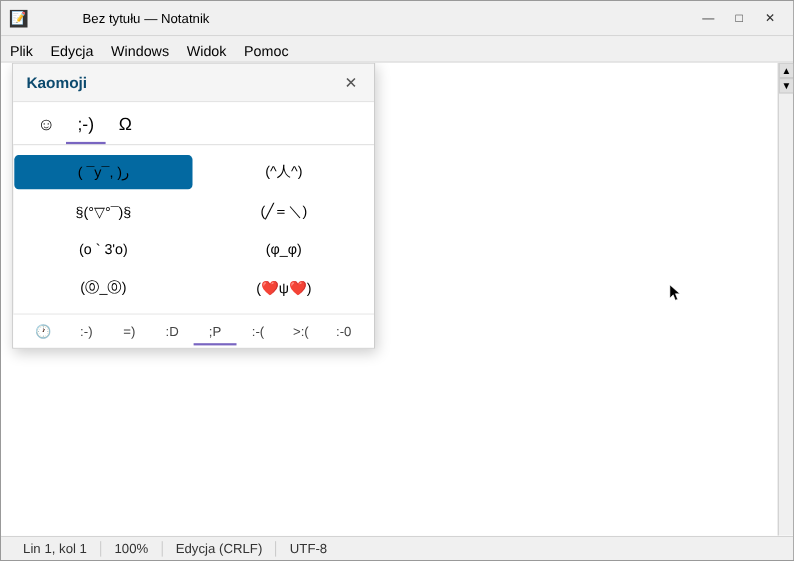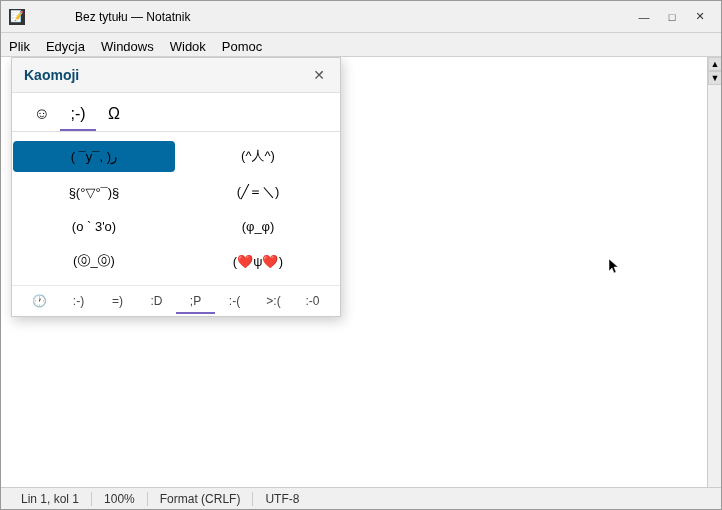--- a/index.html
+++ b/index.html
@@ -299,16 +299,16 @@
     <div style="position:absolute;right:100px;top:200px;width:14px;height:18px;pointer-events:none;">
       <svg width="14" height="18" viewBox="0 0 14 18">
         <path d="M2,2 L2,14 L5,11 L7,16 L9,15 L7,10 L11,10 Z" fill="black" stroke="white" stroke-width="0.5"></path>
       </svg>
     </div>
   </div>
 
   <div class="status-bar">
     <span class="status-section">Lin 1, kol 1</span>
     <span class="status-section">100%</span>
-    <span class="status-section">Format (CRLF)</span>
+    <span class="status-section">Edycja (CRLF)</span>
     <span class="status-section">UTF-8</span>
   </div>
 </div>
 
 </body></html>

